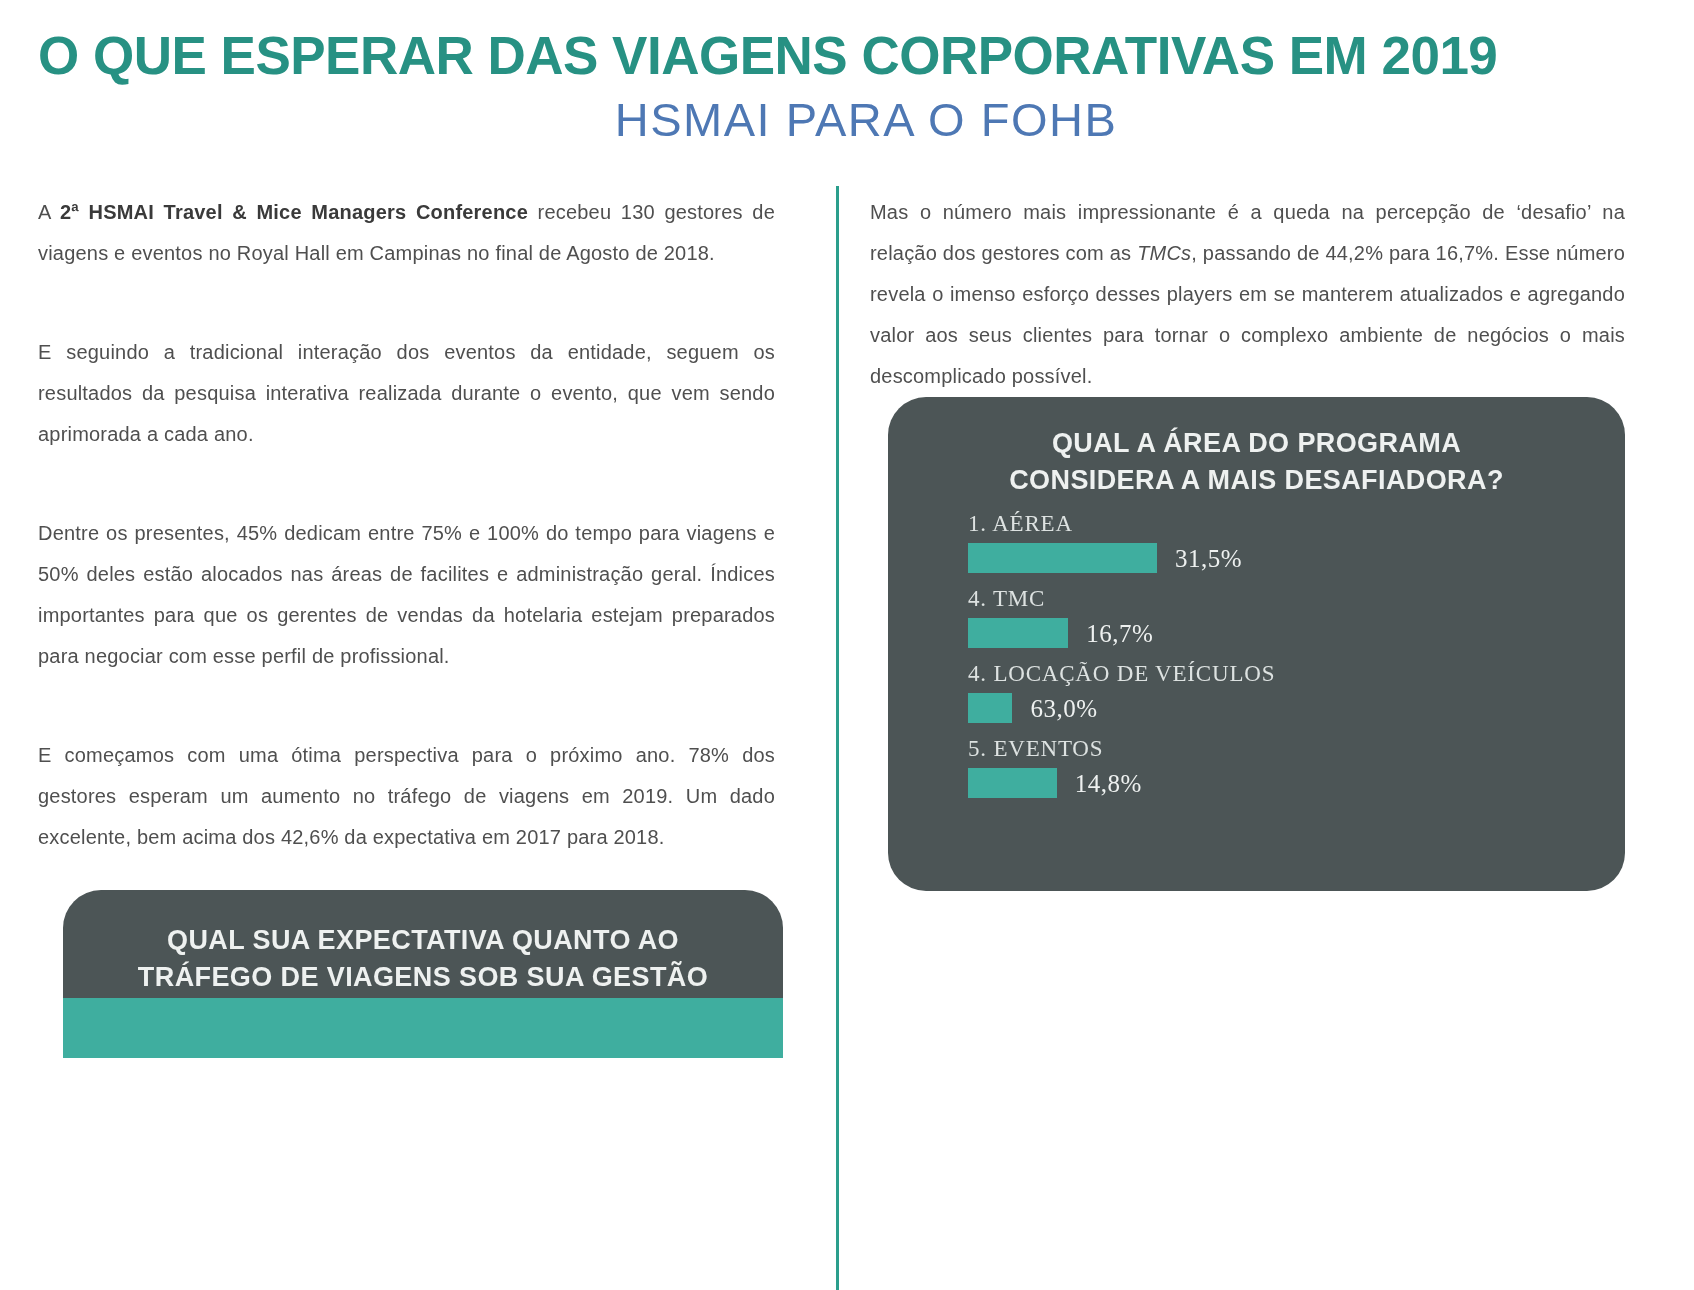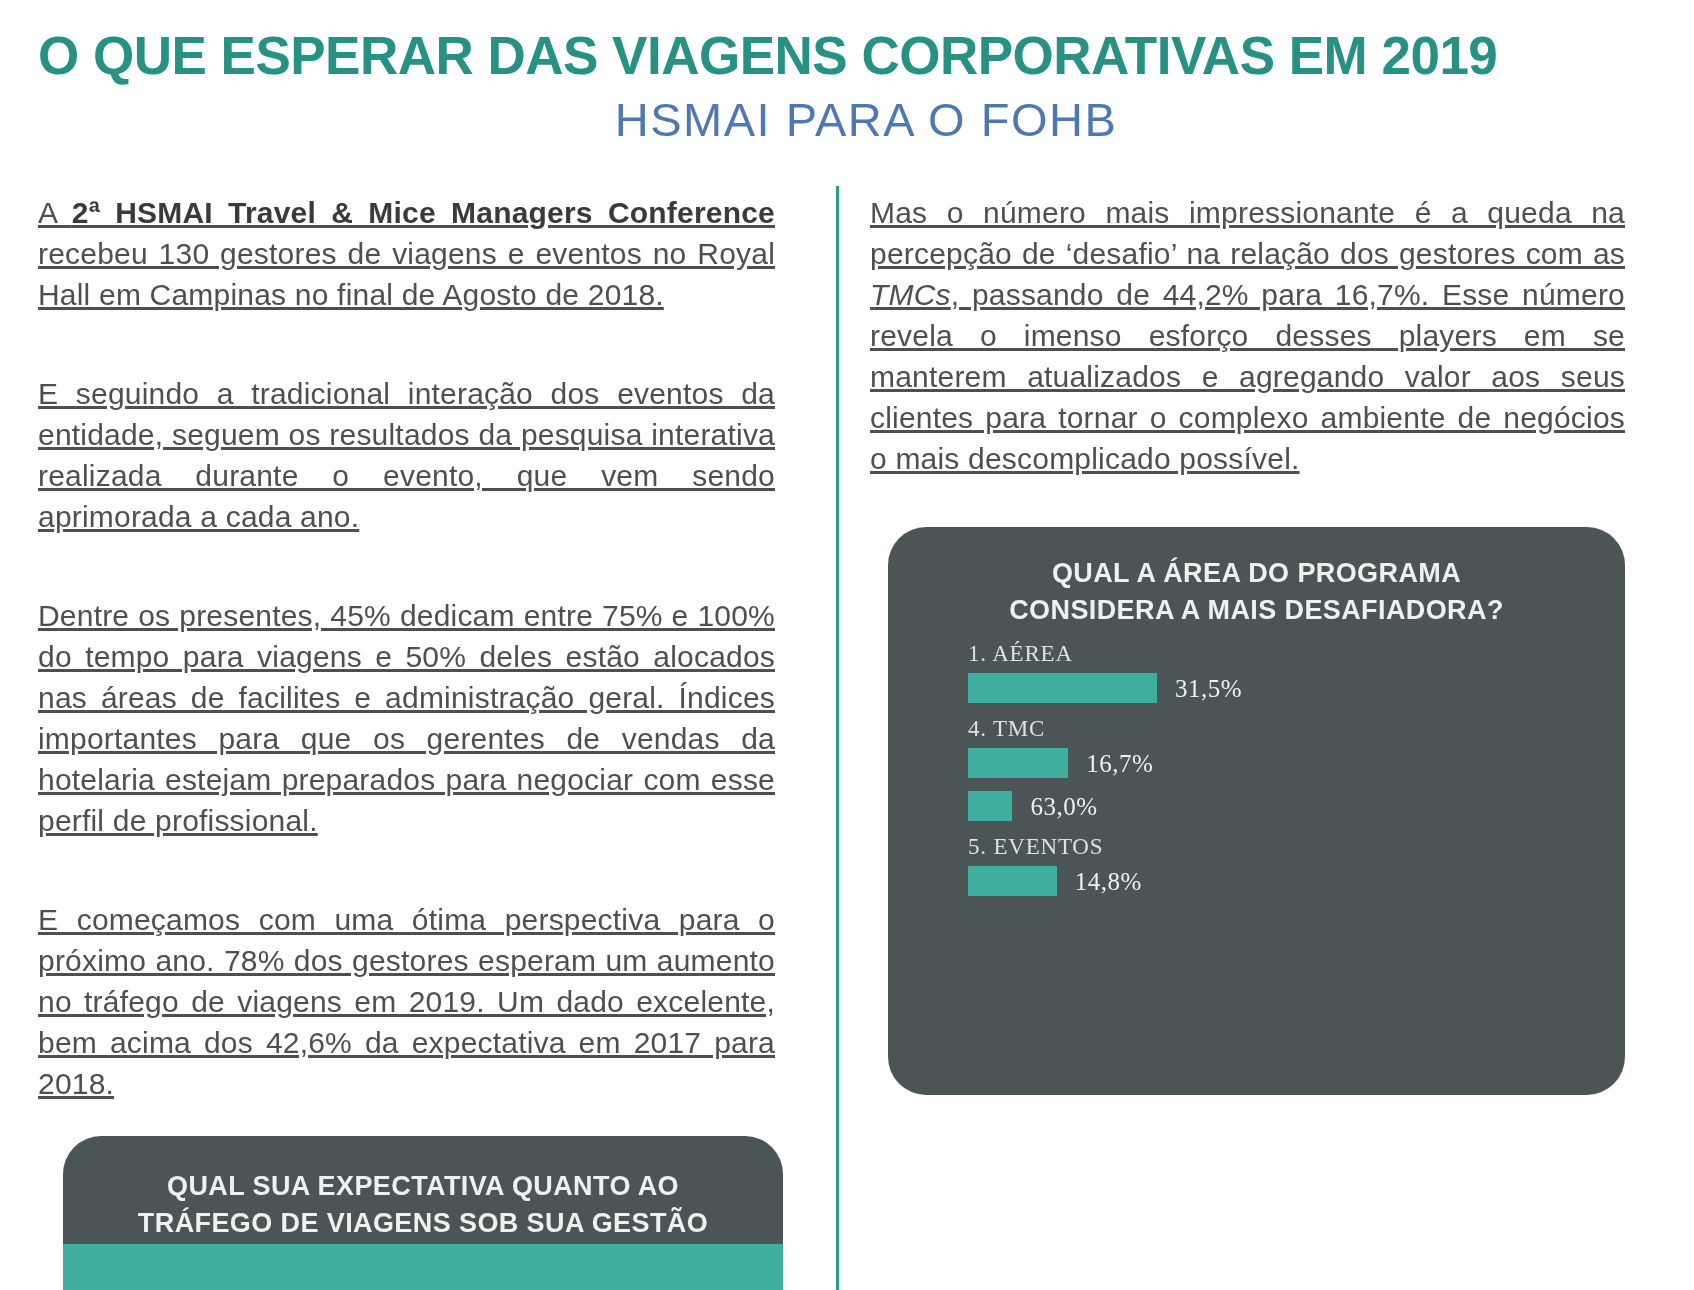--- a/index.html
+++ b/index.html
@@ -46,27 +46,26 @@
   .col.left{width:737px;margin-right:95px;}
   .col.right{width:755px;}
   .divider{
     position:absolute;
     left:836px;top:186px;bottom:0;
     width:3px;
     background:var(--divider-teal);
   }
   .body-para{
     color:var(--body-text);
-    font-size:30px;
+    font-size:20px;
     line-height:41px;
     font-weight:300;
     text-align:justify;
     margin-bottom:58px;
     letter-spacing:0.2px;
-    text-decoration:underline;
   }
   .body-para:last-child{margin-bottom:0;}
   .body-para b{font-weight:700;color:#3a3a3a;}
   .chart-box{
     background:var(--box-gray);
     border-radius:38px;
     color:var(--box-text);
   }
   .left-box{
     width:720px;
@@ -87,22 +86,21 @@
   .left-teal-strip{
     position:absolute;
     left:0;right:0;
     top:108px;
     height:60px;
     background:var(--bar-teal);
   }
   .right-box{
     width:737px;
     margin-left:18px;
-    margin-top:48px;
-    height:568px;
+    height:494px;
     padding:28px 40px 24px 40px;
   }
   .right-box .box-title{
     max-width:580px;
     margin:0 auto 10px auto;
   }
   .bars{padding-left:40px;padding-top:2px;}
   .bar-group{margin-bottom:13px;font-family:Liberation Serif, serif;}
   .bar-group:last-child{margin-bottom:0;}
   .bar-label{
@@ -168,20 +166,21 @@
               </div>
             </div>
             <div class="bar-group">
               <div class="bar-label">4. TMC</div>
               <div class="bar-row">
                 <div class="bar" style="width: 100.2px; background: rgb(63, 174, 159);"></div>
                 <span class="bar-value">16,7%</span>
               </div>
             </div>
             <div class="bar-group">
+              <div class="bar-label">4. LOCAÇÃO DE VEÍCULOS</div>
               <div class="bar-row">
                 <div class="bar" style="width: 44.4px; background: rgb(63, 174, 159);"></div>
                 <span class="bar-value">63,0%</span>
               </div>
             </div>
             <div class="bar-group">
               <div class="bar-label">5. EVENTOS</div>
               <div class="bar-row">
                 <div class="bar" style="width: 88.8px; background: rgb(63, 174, 159);"></div>
                 <span class="bar-value">14,8%</span>

